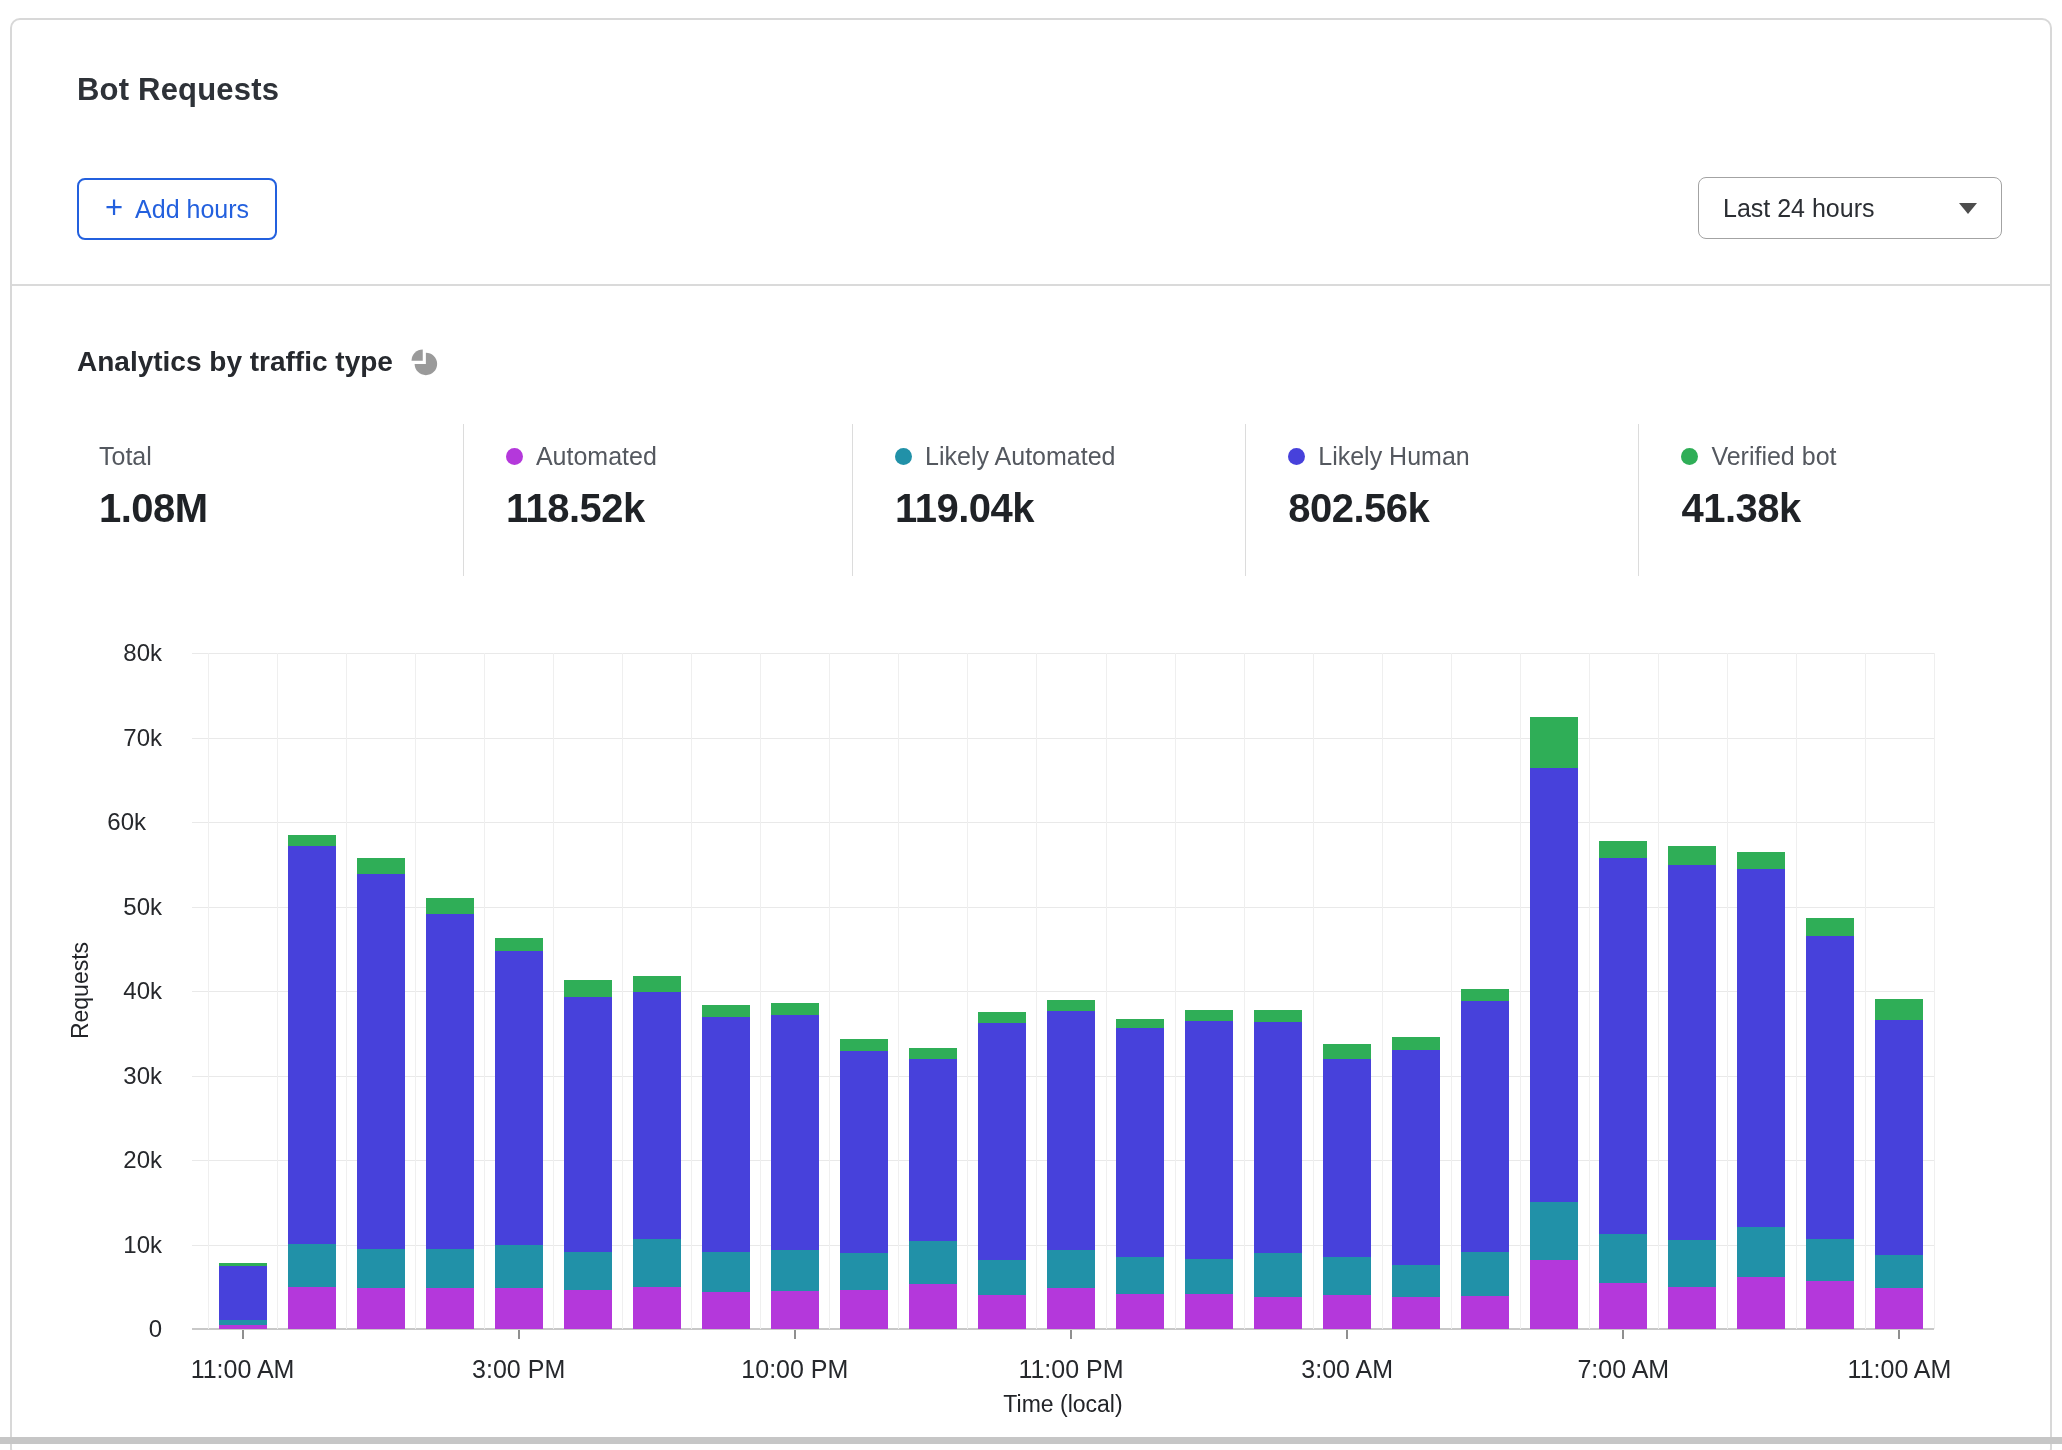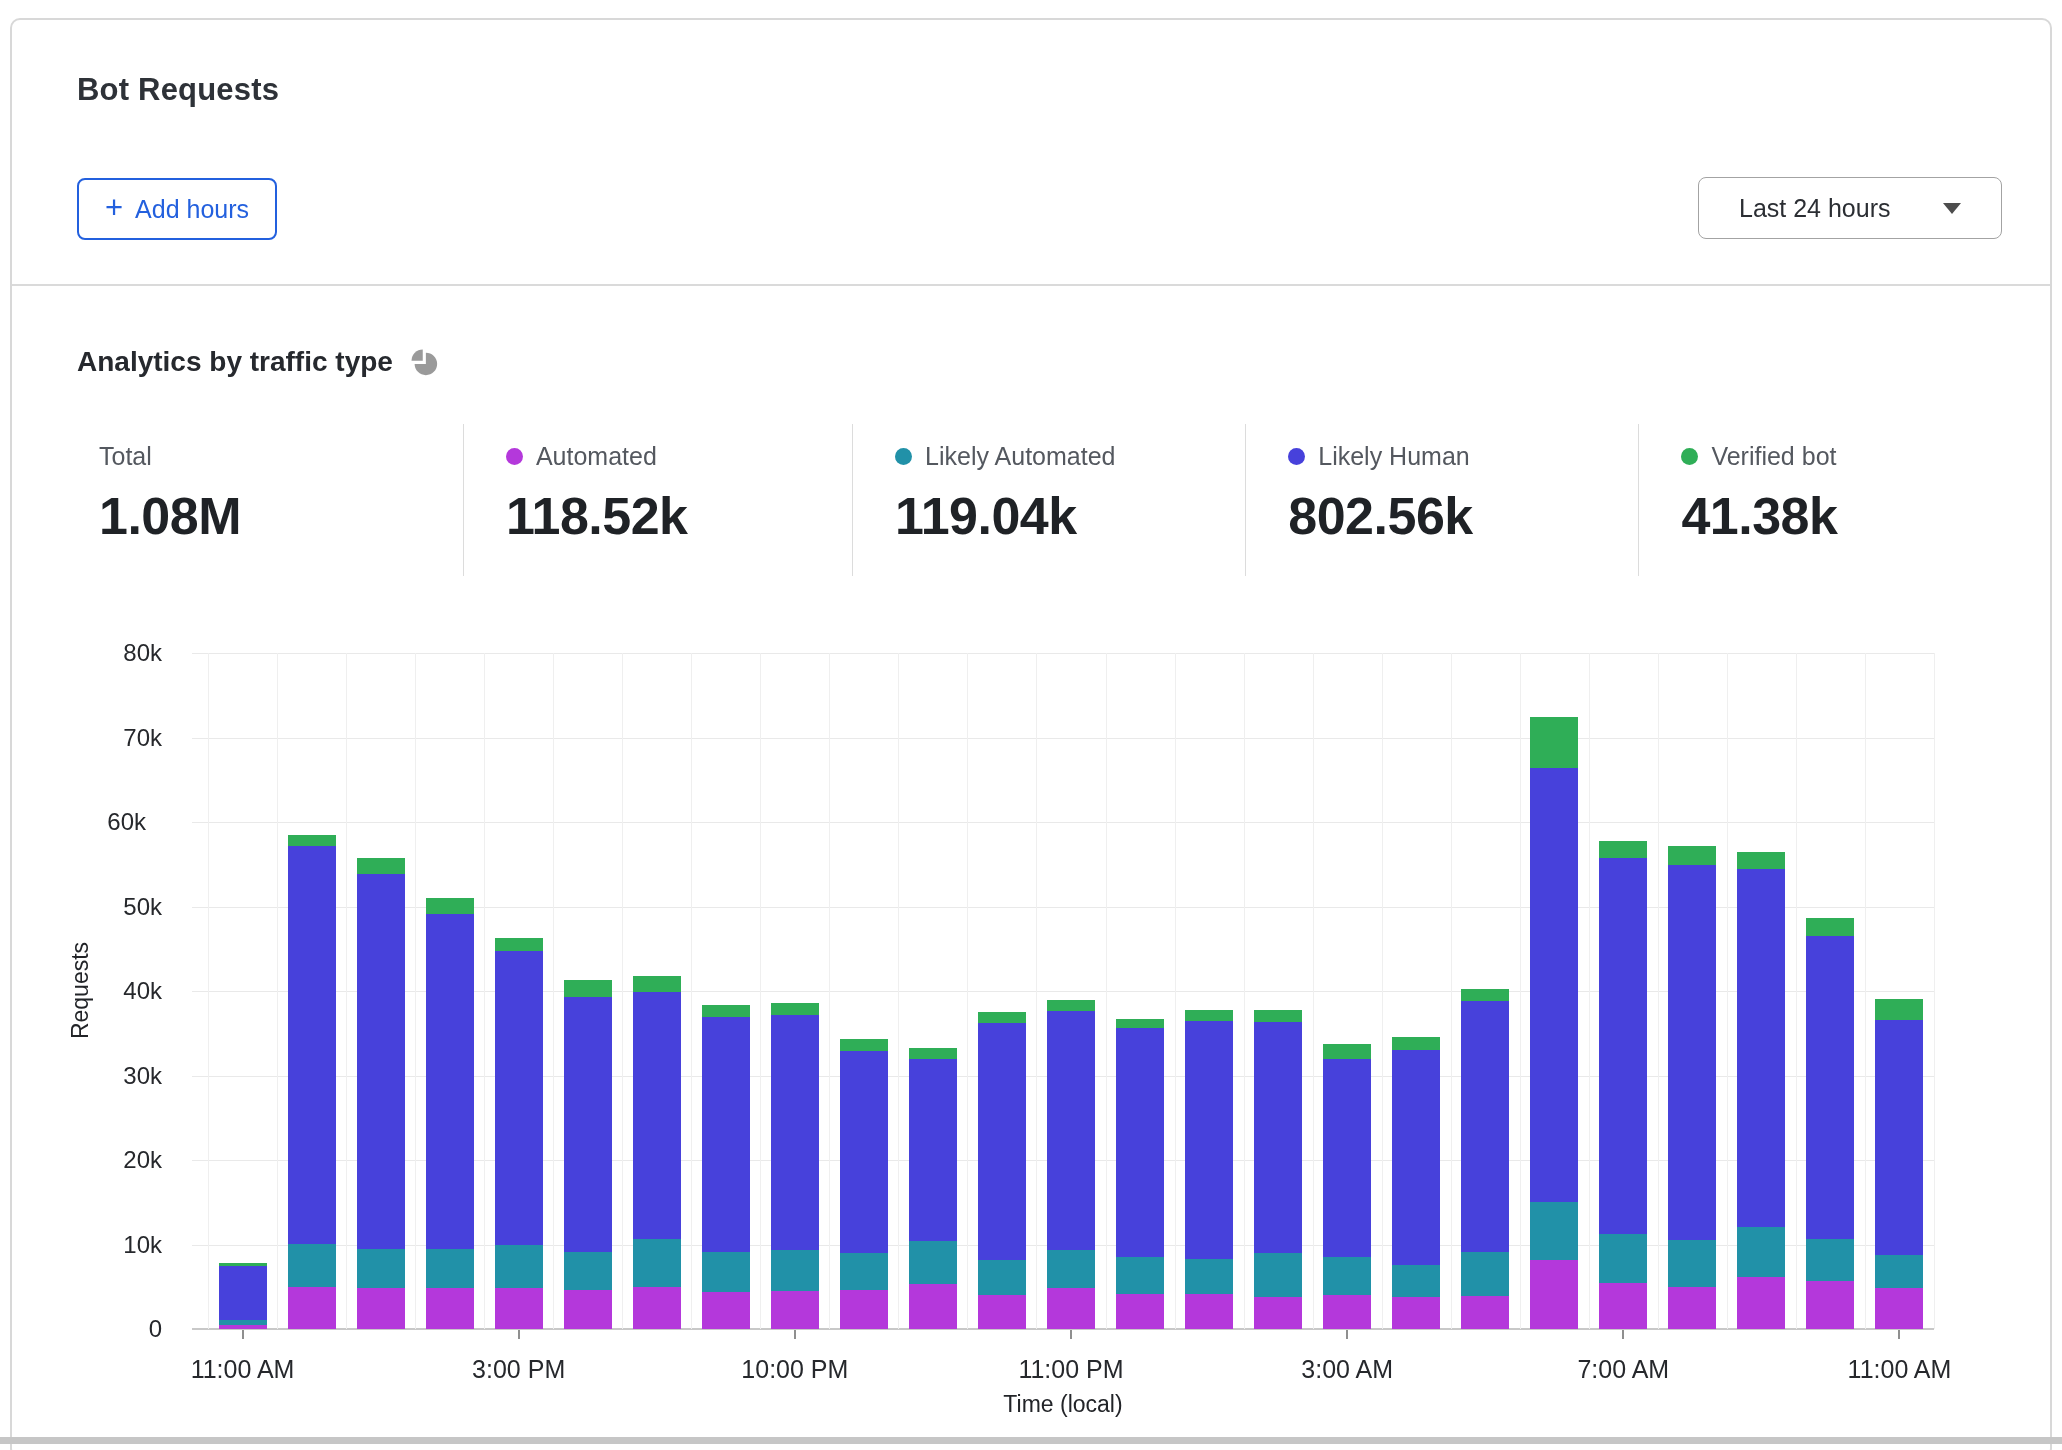--- a/index.html
+++ b/index.html
@@ -29,21 +29,21 @@
     display:flex;align-items:center;gap:12px;padding:0 26px;
     background:#fff;border:2px solid #2360de;border-radius:8px;
     color:#2360de;font-size:25px;font-weight:500;cursor:pointer;
     font-family:"Liberation Sans", sans-serif;
   }
   .add-filter-btn .plus{font-size:31px;font-weight:400;line-height:1;margin-top:-3px;}
   .range-select{
     position:absolute;left:1686px;top:157px;width:304px;height:62px;
     border:1.5px solid #a3a3a3;border-radius:8px;background:#fff;
     display:flex;align-items:center;box-sizing:border-box;
-    padding:0 40px;cursor:pointer;
+    padding:0 24px;cursor:pointer;
   }
   .range-select .val{font-size:25px;color:#2b2e33;flex:1;}
   .caret-down{
     width:0;height:0;border-left:9px solid transparent;border-right:9px solid transparent;
     border-top:11px solid #4d4d4d;
   }
   .header-divider{
     position:absolute;left:0;right:0;top:264px;height:1.5px;background:#dadada;
   }
   
@@ -54,21 +54,21 @@
   
   .stats-row{
     position:absolute;left:65px;top:404px;right:45px;height:152px;
     display:flex;align-items:stretch;
   }
   .stat{box-sizing:border-box;padding-top:18px;}
   .stat + .stat{border-left:1.5px solid #dcdcdc;padding-left:42px;}
   .stat-label-row{display:flex;align-items:center;gap:13px;height:28px;}
   .stat-dot{width:17px;height:17px;border-radius:50%;flex:0 0 auto;}
   .stat-label{font-size:25px;color:#54585f;}
-  .stat-value{margin-top:16px;font-size:52px;font-weight:700;color:#1f2226;letter-spacing:-0.5px;}
+  .stat-value{margin-top:16px;font-size:40px;font-weight:700;color:#1f2226;letter-spacing:-0.5px;}
   
   .chart{position:absolute;left:0;top:0;width:2042px;height:1440px;pointer-events:none;}
   .chart *{pointer-events:auto;}
   .gridline-h{position:absolute;height:1px;background:#e9e9e9;}
   .gridline-h.zero{height:2px;background:#c8c8c8;}
   .gridline-v{position:absolute;width:1px;background:#efefef;}
   .ytick-label{
     position:absolute;width:110px;text-align:right;
     font-size:24px;color:#26282c;line-height:24px;
   }

